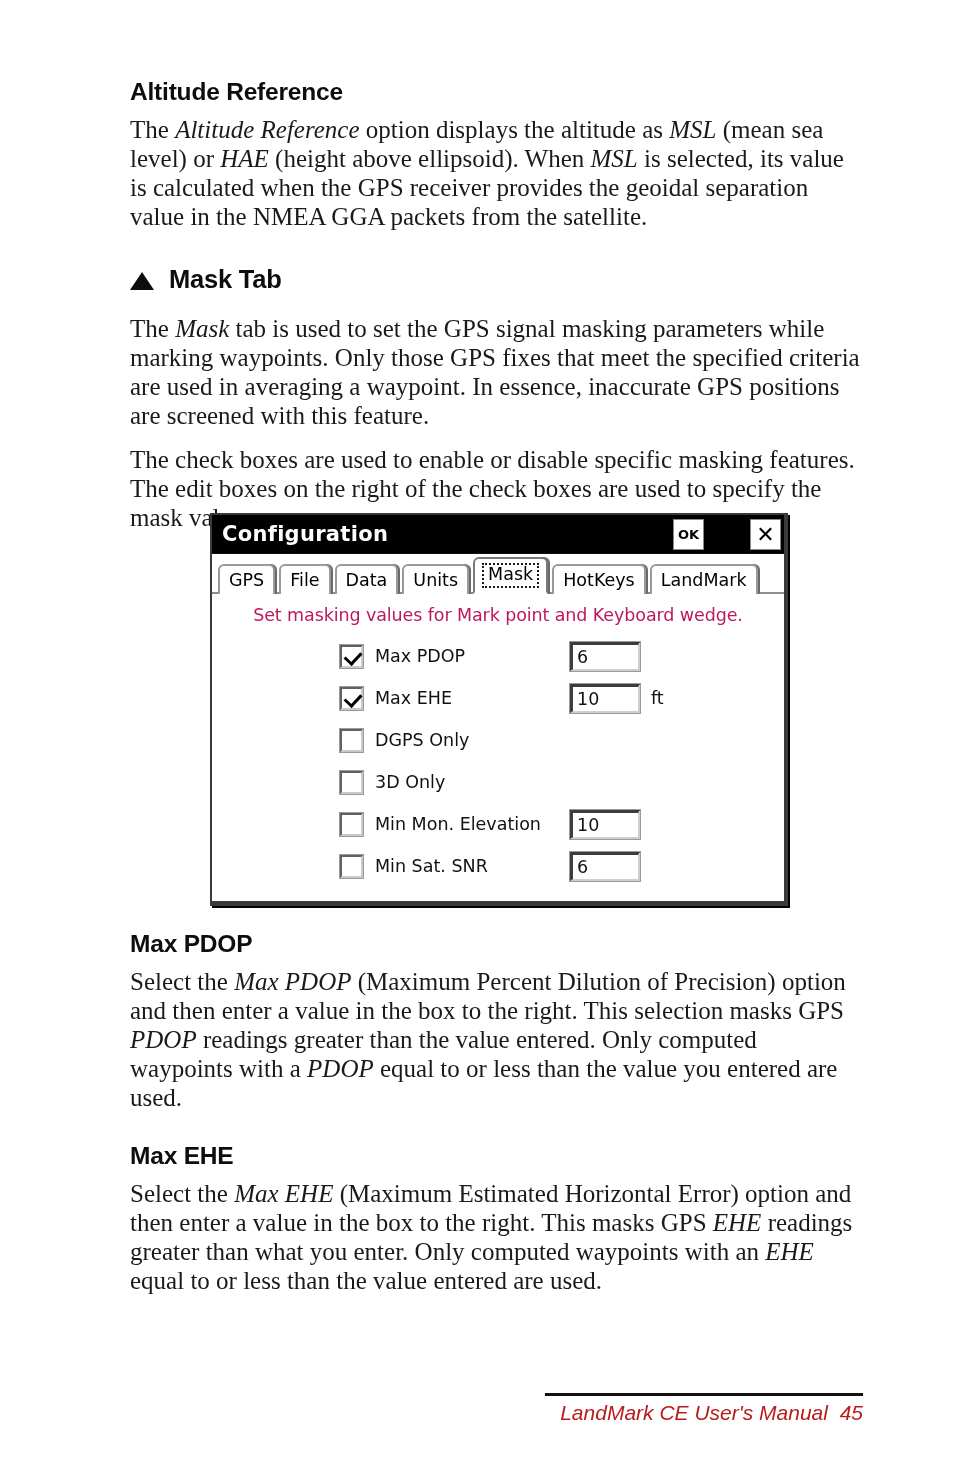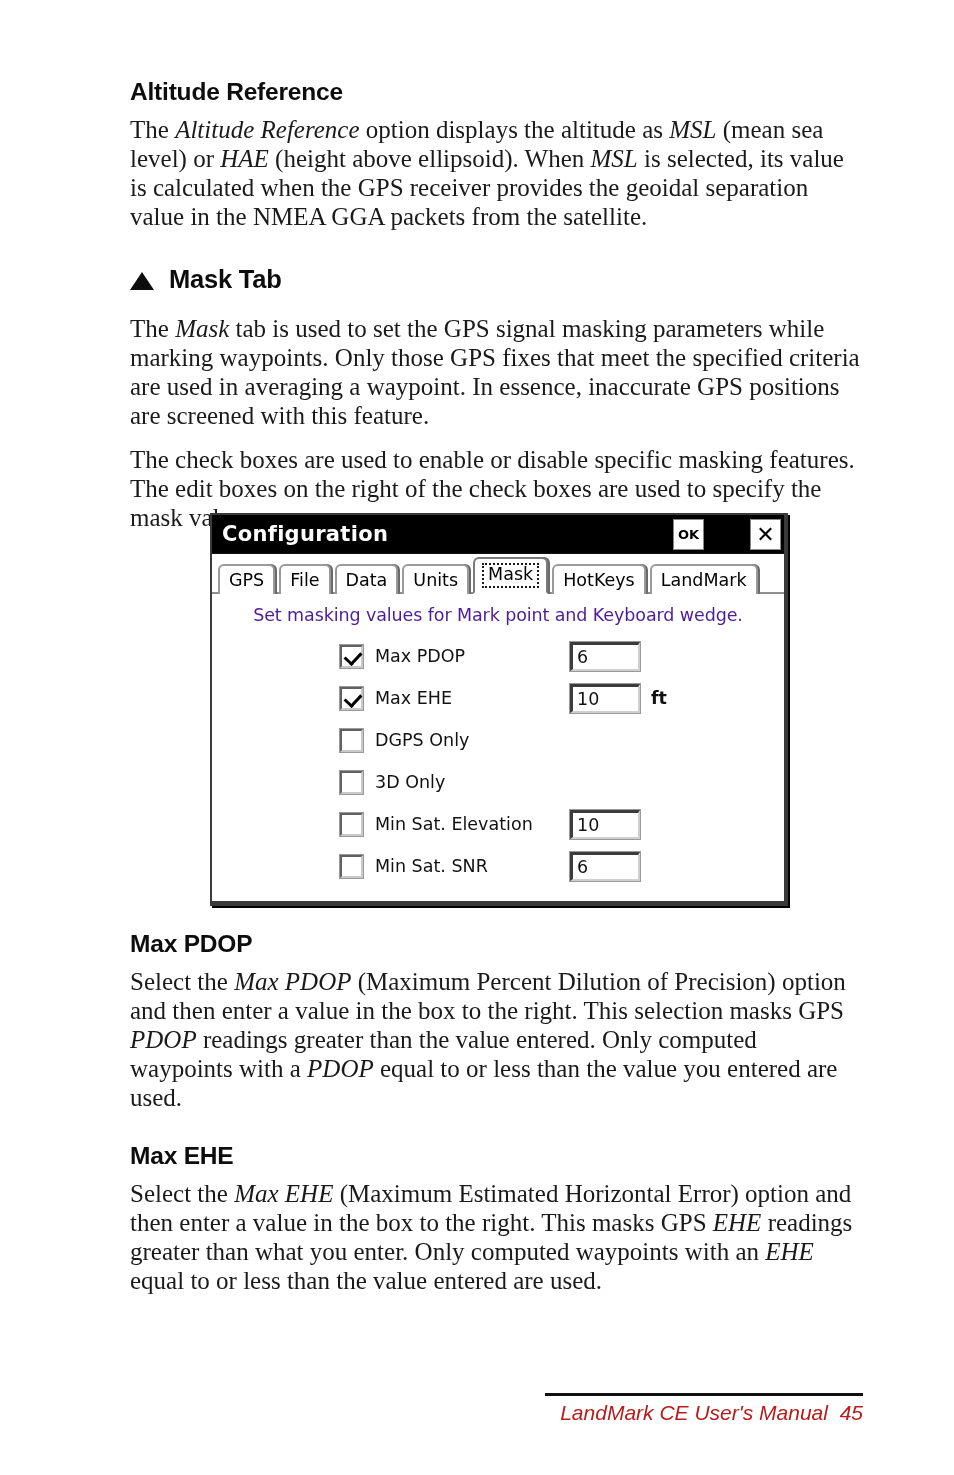--- a/index.html
+++ b/index.html
@@ -165,21 +165,21 @@
   }
 
   .panel {
     background: #ffffff;
     padding: 8px 0 14px 0;
     border-top: none;
   }
   .panel-note {
     font-family: "DejaVu Sans", sans-serif;
     font-size: 17.5px;
-    color: #4c1d95;
+    color: #be185d;
     text-align: center;
     padding: 3px 0 10px 0;
     letter-spacing: -0.1px;
   }
   .rows {
     padding-left: 128px;
   }
   .row {
     display: flex;
     align-items: center;
@@ -232,21 +232,20 @@
     font-size: 17.5px;
     color: #111;
     flex: none;
   }
   .edit.empty { visibility: hidden; }
   .unit {
     font-family: "DejaVu Sans", sans-serif;
     font-size: 17.5px;
     color: #111;
     margin-left: 11px;
-    font-weight: bold;
   }
 
   
   .footer {
     position: absolute;
     left: 545px;
     top: 1393px;
     width: 318px;
   }
   .footer-rule {
@@ -337,21 +336,21 @@
               <span class="cb-label">DGPS Only</span>
               <div class="edit empty"></div>
             </div>
             <div class="row">
               <div class="cb"></div>
               <span class="cb-label">3D Only</span>
               <div class="edit empty"></div>
             </div>
             <div class="row">
               <div class="cb"></div>
-              <span class="cb-label">Min Sat. Elevation</span>
+              <span class="cb-label">Min Mon. Elevation</span>
               <div class="edit">10</div>
             </div>
             <div class="row">
               <div class="cb"></div>
               <span class="cb-label">Min Sat. SNR</span>
               <div class="edit">6</div>
             </div>
           </div>
       </div>
 

